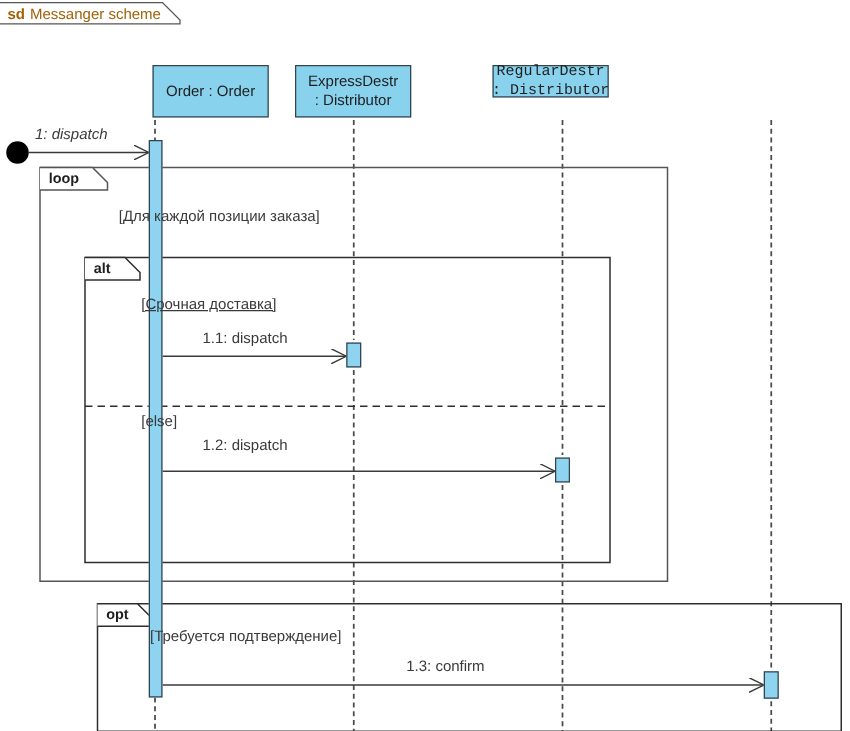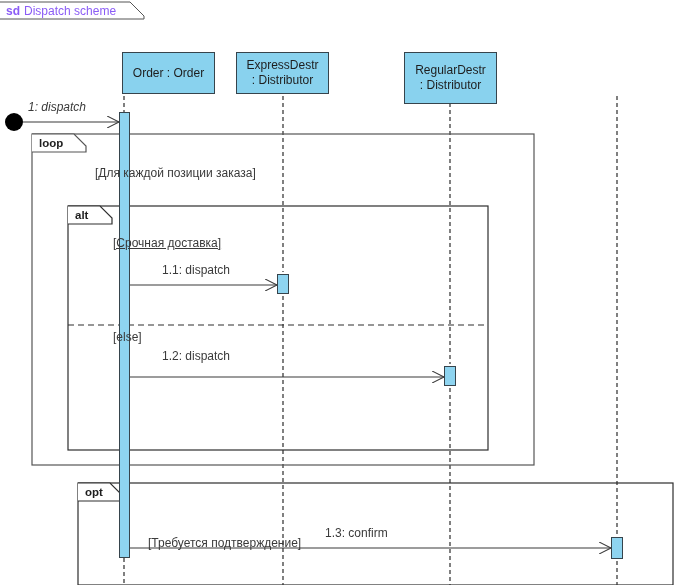--- a/index.html
+++ b/index.html
@@ -30,21 +30,21 @@
   
   .frame-tab {
     position: absolute;
     left: 0px;
     top: 2px;
     height: 17px;
     padding: 0 2px 0 6px;
     display: flex;
     align-items: center;
     font-size: 12px;
-    color: #8b5cf6;
+    color: #a16207;
     white-space: nowrap;
   }
   .frame-tab .kw {
     font-weight: bold;
     margin-right: 4px;
     font-size: 12px;
   }
 
   
   .lifeline-head {
@@ -151,50 +151,50 @@
     <g stroke="#3a3a3a" stroke-width="1.2" fill="none">
       <line x1="23" y1="122" x2="119" y2="122" marker-end="url(#openArrow)"></line>
       <line x1="130" y1="285" x2="277" y2="285" marker-end="url(#openArrow)"></line>
       <line x1="130" y1="377" x2="444" y2="377" marker-end="url(#openArrow)"></line>
       <line x1="130" y1="548" x2="611" y2="548" marker-end="url(#openArrow)"></line>
     </g>
   </svg>
 
   <div class="frame-tab">
     <span class="kw">sd</span>
-    <span>Dispatch scheme</span>
+    <span>Messanger scheme</span>
   </div>
 
   <div class="lifeline-head" style="left:78px; top:52px; width:93px; height:42px;margin-left:44px;">
     <span>Order : Order</span>
   </div>
 
   <div class="lifeline-head" style="left:236px; top:52px; width:93px; height:42px;">
     <span>ExpressDestr</span>
     <span>: Distributor</span>
   </div>
 
-  <div class="lifeline-head" style="left:404px; top:52px; width:93px; height:52px;">
+  <div class="lifeline-head" style="left:394px; top:52px; width:93px; height:26px;font-family:Liberation Mono, monospace;">
     <span>RegularDestr</span>
     <span>: Distributor</span>
   </div>
 
 
   <div class="activation" style="left:119px; top:112px; width:11px; height:446px;"></div>
   <div class="activation" style="left:277px; top:274px; width:12px; height:20px;"></div>
   <div class="activation" style="left:444px; top:366px; width:12px; height:20px;"></div>
   <div class="activation" style="left:611px; top:537px; width:12px; height:22px;"></div>
 
   <div class="frag-label" style="left:34px; top:136px;">loop</div>
   <div class="frag-label" style="left:70px; top:208px;">alt</div>
   <div class="frag-label" style="left:80px; top:485px;text-align:center;">opt</div>
 
   <div class="guard" style="left:95px; top:166px;">[Для каждой позиции заказа]</div>
   <div class="guard" style="left:113px; top:236px;text-decoration:underline;">[Срочная доставка]</div>
   <div class="guard" style="left:113px; top:330px;">[else]</div>
-  <div class="guard" style="left:120px; top:536px;margin-left:28px;">[Требуется подтверждение]</div>
+  <div class="guard" style="left:120px; top:502px;">[Требуется подтверждение]</div>
 
   <div class="msg-label" style="left:28px; top:100px;font-style:italic;">1: dispatch</div>
   <div class="msg-label" style="left:162px; top:263px;">1.1: dispatch</div>
   <div class="msg-label" style="left:162px; top:349px;">1.2: dispatch</div>
   <div class="msg-label" style="left:325px; top:526px;">1.3: confirm</div>
 
 </div>
 
 </body></html>

